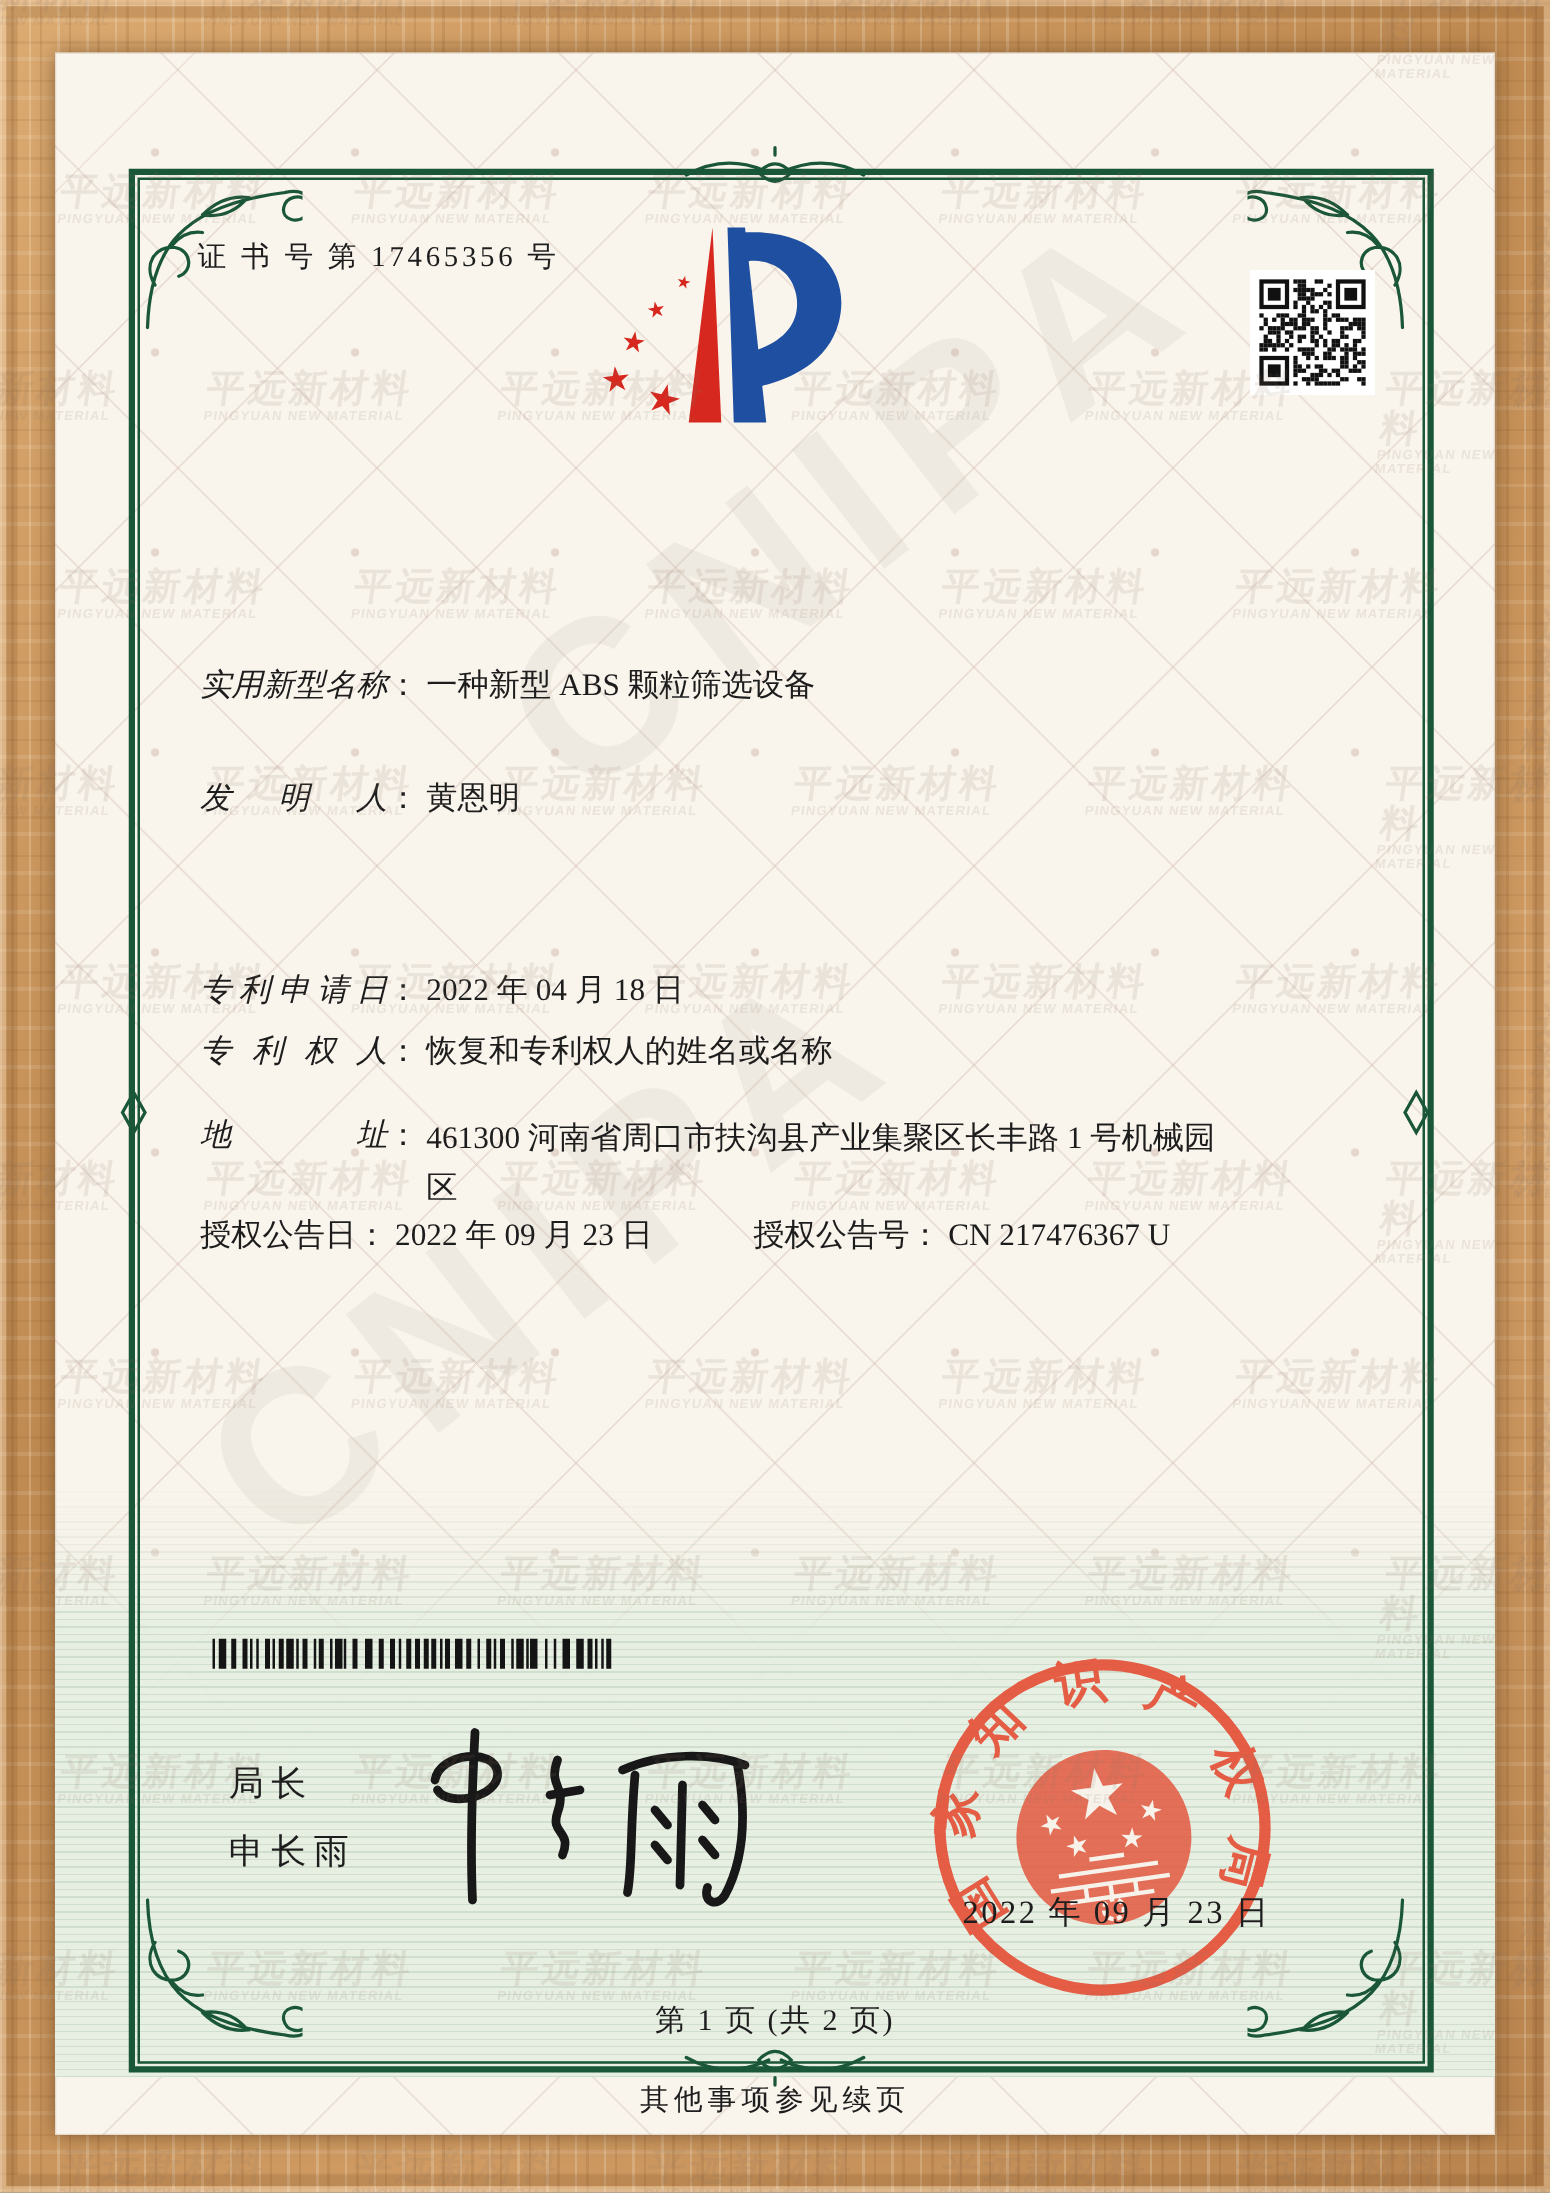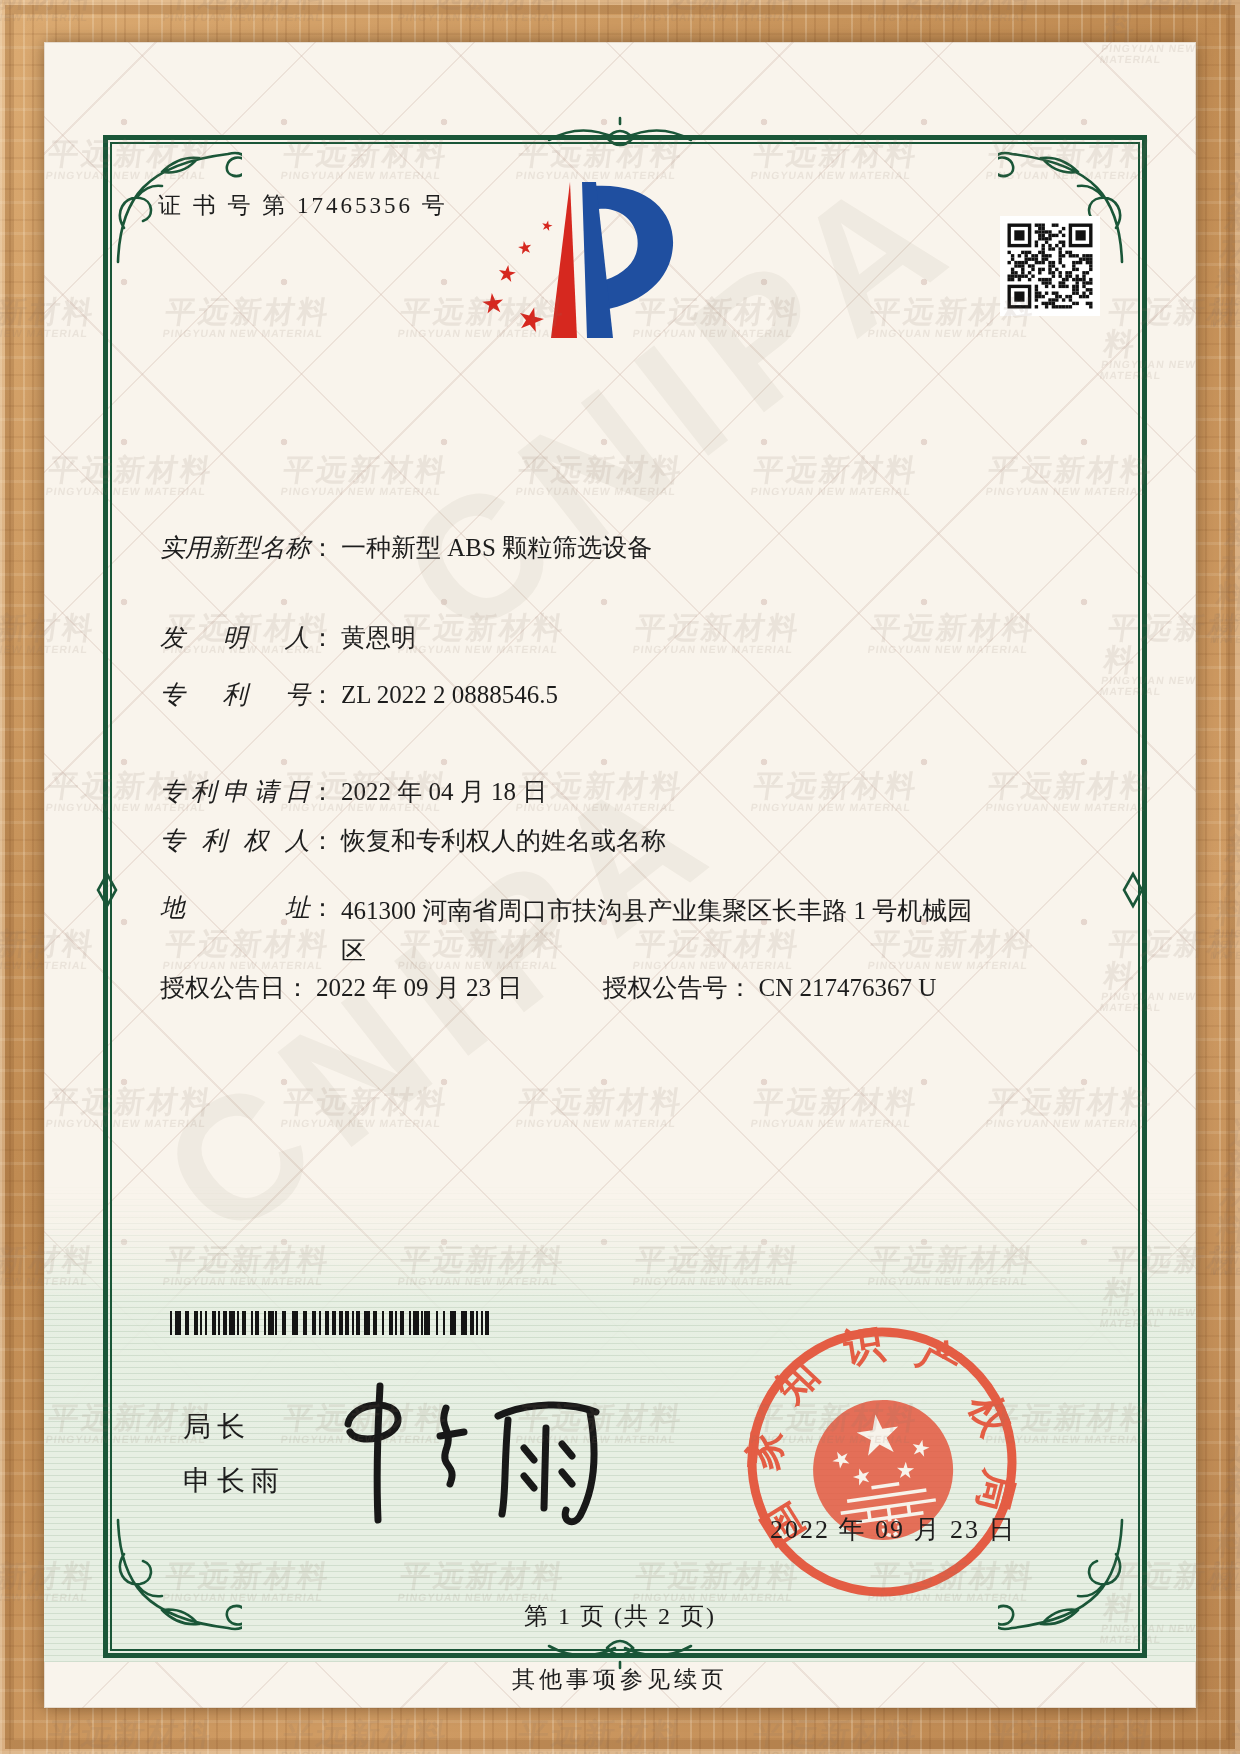--- a/index.html
+++ b/index.html
@@ -343,23 +343,20 @@
       <rect x="10.3" y="71.5" width="10.2" height="10.2" fill="#111"></rect>
     </svg>
 
 
   <div class="abs row" style="top:531px;">
     <span class="lab">实用新型名称</span><span class="colon">：</span><span class="val">一种新型 ABS 颗粒筛选设备</span>
   </div>
   <div class="abs row" style="top:604px;margin-top:17px;">
     <span class="lab">发明人</span><span class="colon">：</span><span class="val">黄恩明</span>
   </div>
-  <div class="abs row" style="top:678px;">
-    <span class="lab">专利号</span><span class="colon">：</span><span class="val">ZL 2022 2 0888546.5</span>
-  </div>
   <div class="abs row" style="top:751px;margin-top:24px;">
     <span class="lab">专利申请日</span><span class="colon">：</span><span class="val">2022 年 04 月 18 日</span>
   </div>
   <div class="abs row" style="top:824px;">
     <span class="lab">专利权人</span><span class="colon">：</span><span class="val">恢复和专利权人的姓名或名称</span>
   </div>
   <div class="abs row wrap" style="top:891px;">
     <span class="lab">地址</span><span class="colon">：</span><span class="val">461300 河南省周口市扶沟县产业集聚区长丰路 1 号机械园区</span>
   </div>
   <div class="abs row pair" style="top:971px;">

